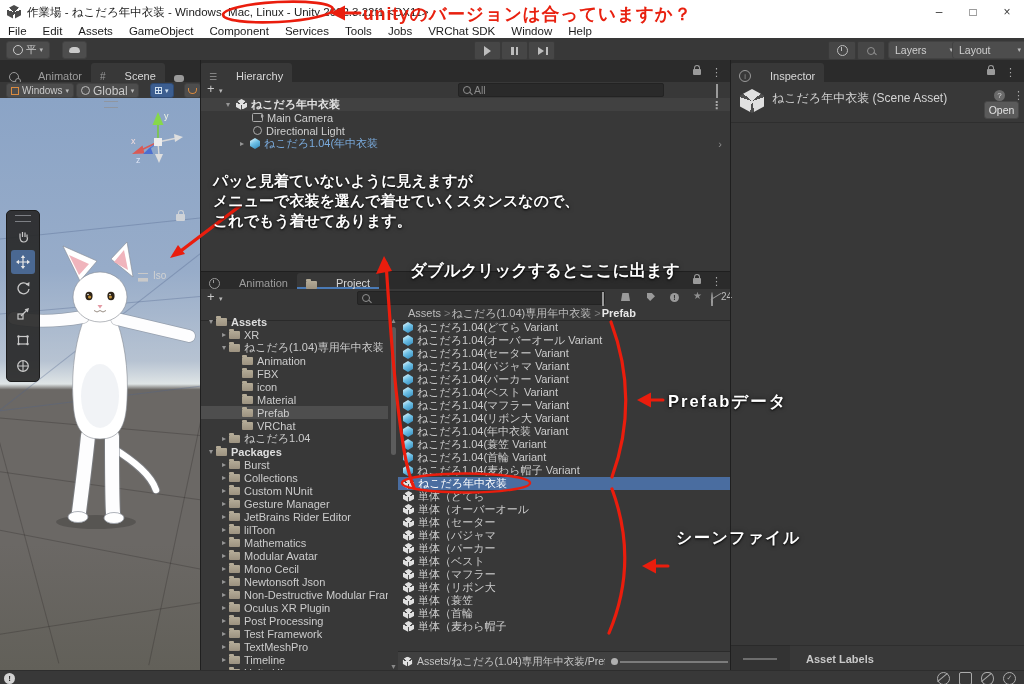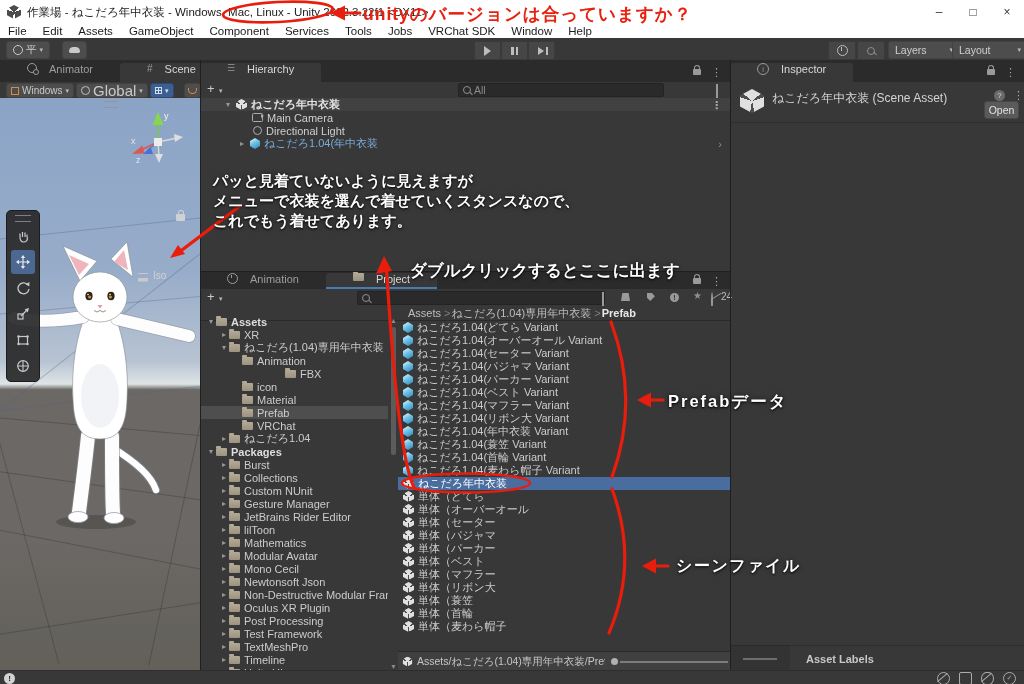--- a/index.html
+++ b/index.html
@@ -13,21 +13,21 @@
   .menu-item{background:none;border:none;font:inherit;color:inherit;padding:0 8px;height:14px;line-height:14px;cursor:default;}
   .winbtn{width:34px;text-align:center;color:#3c3c3c;font-size:12px;line-height:24px;cursor:default;}
   
   .toolbar{left:0;top:38px;width:1024px;height:22px;background:#383838;border-bottom:1px solid #282828;}
   .pill{position:absolute;top:3px;height:16px;background:#4d4d4d;border:1px solid #424242;border-radius:3px;display:flex;align-items:center;gap:3px;padding:0 6px;color:#c9c9c9;font-size:10.5px;}
   .tbtn{position:absolute;top:3px;width:25px;height:17px;background:#464646;border:1px solid #3a3a3a;border-radius:2px;display:flex;align-items:center;justify-content:center;}
   .ddl{position:absolute;top:3px;height:16px;background:#4d4d4d;border:1px solid #424242;border-radius:3px;color:#cfcfcf;font-size:10.5px;display:flex;align-items:center;justify-content:space-between;padding:0 6px;}
   .caret{font-size:7px;color:#b9b9b9;}
   
   .tabstrip{background:#2b2b2b;display:flex;align-items:flex-end;}
-  .tab{height:19px;display:flex;align-items:flex-start;gap:12px;padding:0 27px;font-size:11px;color:#9d9d9d;border-radius:3px 3px 0 0;}
+  .tab{height:19px;display:flex;align-items:flex-end;gap:19px;padding:0 9px;font-size:11px;color:#9d9d9d;border-radius:3px 3px 0 0;}
   .tab.active{background:#383838;color:#d8d8d8;}
   .tab.active.focused{box-shadow:inset 0 -2px 0 #4a7ab5;}
   .ptoolbar{background:#383838;border-bottom:1px solid #2a2a2a;}
   .searchbox{position:absolute;background:#2a2a2a;border:1px solid #232323;border-radius:2px;display:flex;align-items:center;gap:3px;padding:0 4px;color:#8a8a8a;font-size:10.5px;}
   .kebab{color:#aaa;font-size:11px;letter-spacing:0;line-height:10px;cursor:default;}
   .plus{color:#c9c9c9;font-size:13px;line-height:12px;}
   
   .mag{width:6px;height:6px;border:1.3px solid #8f8f8f;border-radius:50%;position:relative;flex:0 0 auto;}
   .mag::after{content:'';position:absolute;width:4px;height:1.3px;background:#8f8f8f;transform:rotate(45deg);right:-3.2px;bottom:-1.2px;}
   .mini-lock{width:8px;height:6px;background:#9a9a9a;border-radius:1px;position:relative;}
@@ -172,21 +172,21 @@
     <span class="kebab" style="margin-bottom:4px">⋮</span>
   </div>
   <div class="abs ptoolbar" style="left:0;top:82px;width:200px;height:16px;">
     <div class="pill" style="left:6px;top:1px;height:13px;padding:0 4px;">
       <span style="width:6px;height:6px;border:1.3px solid #d98a3f"></span>
       <span style="font-size:10px">Windows</span>
       <span class="caret">▾</span>
     </div>
     <div class="pill" style="left:76px;top:1px;height:13px;padding:0 4px;">
       <span style="width:7px;height:7px;border:1.1px solid #bdbdbd;border-radius:50%"></span>
-      <span style="font-size:15px">Global</span>
+      <span style="font-size:12px">Global</span>
       <span class="caret">▾</span>
     </div>
     <div class="pill" style="left:150px;top:1px;height:13px;padding:0 4px;background:#3c5e90;border-color:#2e4a73;">
       <span style="width:7px;height:7px;background:linear-gradient(#cfe0f0 1px,transparent 1px),linear-gradient(90deg,#cfe0f0 1px,transparent 1px);background-size:3px 3px"></span>
       <span class="caret" style="color:#cfe0f0">▾</span>
     </div>
     <div class="pill" style="left:184px;top:1px;height:13px;padding:0 3px;">
       <span style="width:7px;height:5px;border:1.4px solid #d98a3f;border-top:none;border-radius:0 0 5px 5px"></span>
     </div>
   </div>
@@ -407,21 +407,21 @@
       <div class="trow" style="padding-left: 19px;">
         <span class="arw">▾</span>
         <span class="ic ic-folder"></span>
         <span>ねこだろ(1.04)専用年中衣装</span>
       </div>
       <div class="trow" style="padding-left: 32px;">
         <span class="arw"></span>
         <span class="ic ic-folder"></span>
         <span>Animation</span>
       </div>
-      <div class="trow" style="padding-left: 32px; margin-left: 43px;">
+      <div class="trow" style="padding-left: 32px;">
         <span class="arw"></span>
         <span class="ic ic-folder"></span>
         <span>FBX</span>
       </div>
       <div class="trow" style="padding-left: 32px; align-items: center;">
         <span class="arw"></span>
         <span class="ic ic-folder"></span>
         <span>icon</span>
       </div>
       <div class="trow" style="padding-left: 32px;">
@@ -704,15 +704,15 @@
       <polygon points="642,566 656,558.5 656,573.5"></polygon>
     </g>
   </svg>
 
   <div class="anno red" style="left:363px;top:2px;font-size:17.5px;letter-spacing:1px;">unityのバージョンは合っていますか？</div>
   <div class="anno white" style="left:213px;top:172px;font-size:15px;">パッと見着ていないように見えますが</div>
   <div class="anno white" style="left:213px;top:192px;font-size:15px;">メニューで衣装を選んで着せていくスタンスなので、</div>
   <div class="anno white" style="left:213px;top:212px;font-size:15px;">これでもう着せてあります。</div>
   <div class="anno white" style="left:410px;top:260px;font-size:16.5px;">ダブルクリックするとここに出ます</div>
   <div class="anno white" style="left:668px;top:391px;font-size:16.5px;letter-spacing:2px;">Prefabデータ</div>
-  <div class="anno white" style="left:676px;top:556px;font-size:16px;letter-spacing:1.5px;">シーンファイル</div>
+  <div class="anno white" style="left:676px;top:528px;font-size:16px;letter-spacing:1.5px;">シーンファイル</div>
 
 </div>
 
 </body></html>

